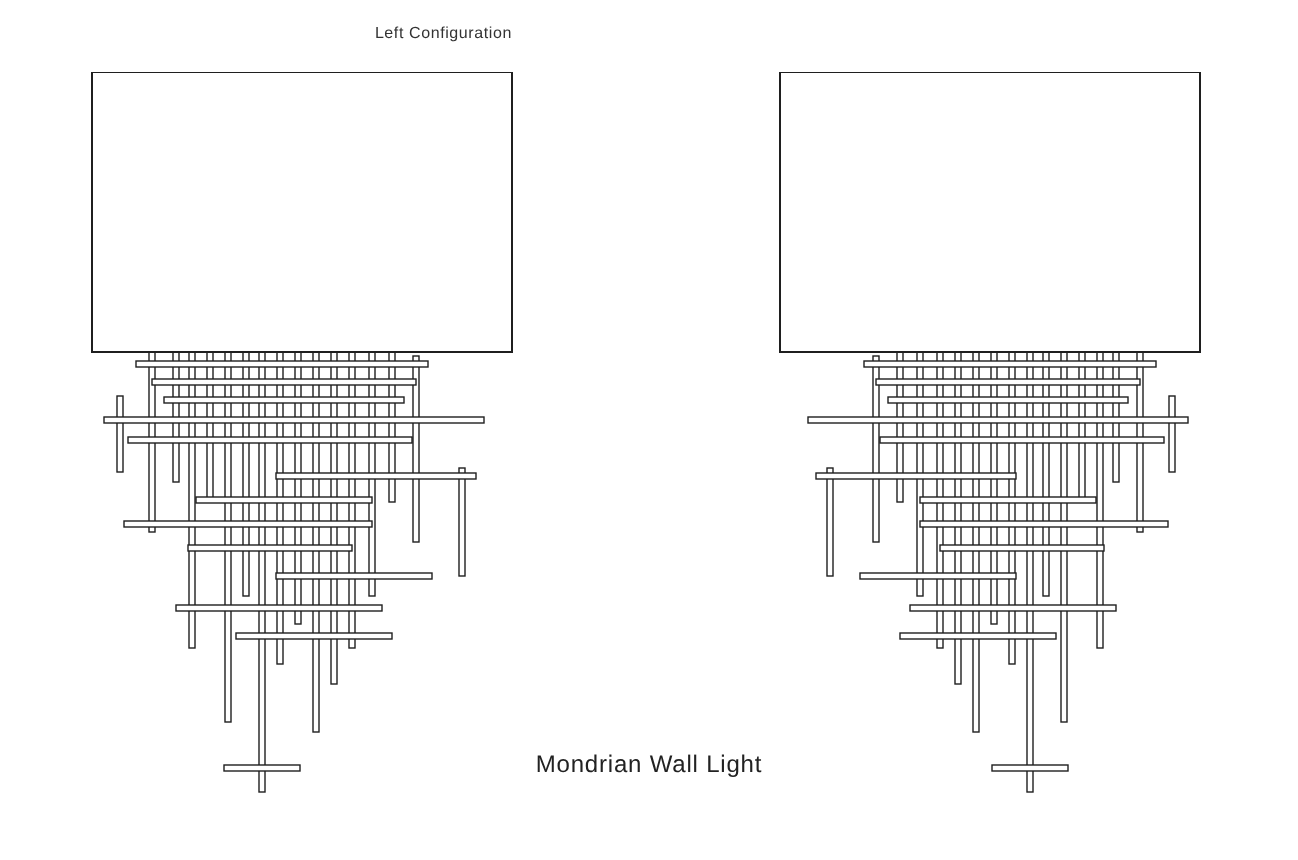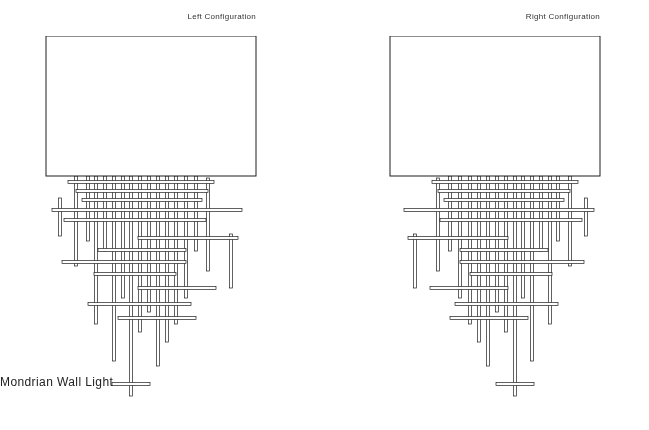--- a/index.html
+++ b/index.html
@@ -32,34 +32,33 @@
     width: 250px;
     height: 380px;
   }
   .drawing.left  { left: 26px; }
   .drawing.right { left: 370px; }
   .diagram-title {
     position: absolute;
     top: 375px;
     left: 0;
     width: 649px;
-    text-align: left;
+    text-align: center;
     font-size: 12px;
     letter-spacing: 0.4px;
     color: #222222;
   }
 </style>
 </head>
 <body>
 
 <div class="canvas">
 
   <div class="config-label left">Left Configuration</div>
 
-  <div class="config-label right">Right Configuration</div>
 
   <svg class="drawing left" viewBox="-20 0 250 380">
       <rect x="12.5" y="162" width="3" height="38" fill="#ffffff" stroke="#1f1f1f" stroke-width="0.7"></rect>
       <rect x="28.5" y="140" width="3" height="90" fill="#ffffff" stroke="#1f1f1f" stroke-width="0.7"></rect>
       <rect x="40.5" y="140" width="3" height="65" fill="#ffffff" stroke="#1f1f1f" stroke-width="0.7"></rect>
       <rect x="48.5" y="140" width="3" height="148" fill="#ffffff" stroke="#1f1f1f" stroke-width="0.7"></rect>
       <rect x="57.5" y="140" width="3" height="75" fill="#ffffff" stroke="#1f1f1f" stroke-width="0.7"></rect>
       <rect x="66.5" y="140" width="3" height="185" fill="#ffffff" stroke="#1f1f1f" stroke-width="0.7"></rect>
       <rect x="75.5" y="140" width="3" height="122" fill="#ffffff" stroke="#1f1f1f" stroke-width="0.7"></rect>
       <rect x="83.5" y="140" width="3" height="220" fill="#ffffff" stroke="#1f1f1f" stroke-width="0.7"></rect>

